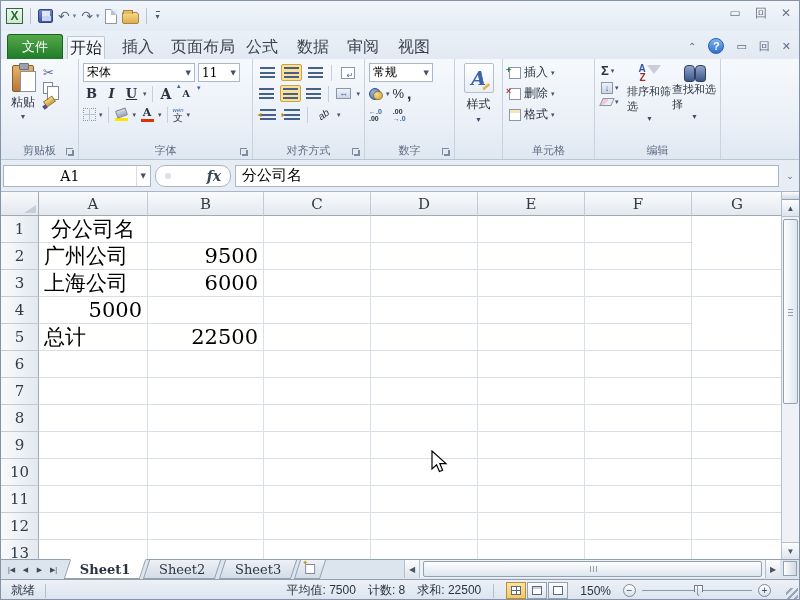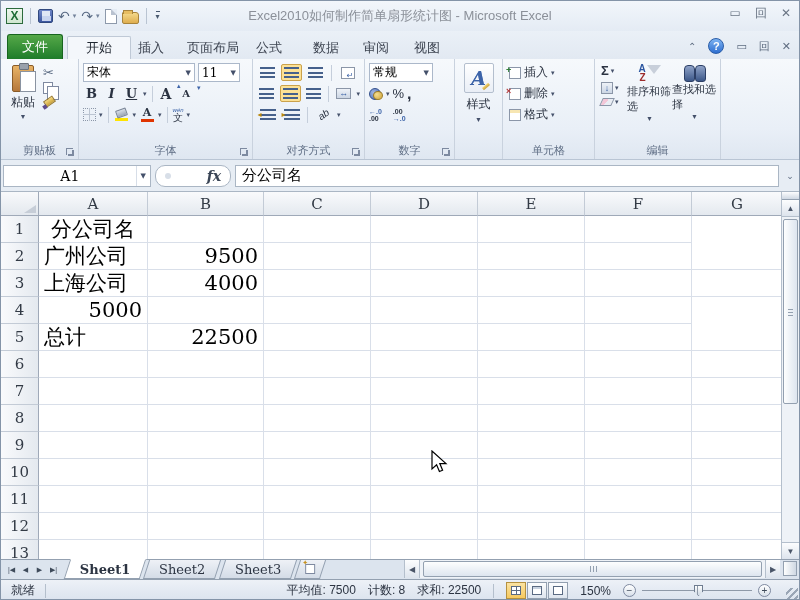--- a/index.html
+++ b/index.html
@@ -32,21 +32,21 @@
   #title-text { position:absolute; left:0; right:0; text-align:center; font-size:13px; color:#8b9099; pointer-events:none; }
   .winbtns { position:absolute; right:8px; top:6px; display:flex; gap:14px; }
   .wbtn { color:#6a7584; font-size:12px; line-height:1; font-family:"DejaVu Sans",sans-serif; }
 
   
   #tabrow { position:absolute; left:0; top:30px; width:100%; height:28px;
     background:linear-gradient(#eaf0f7,#e2e9f2); }
   #file-tab { position:absolute; left:6px; top:3px; width:56px; height:25px;
     background:linear-gradient(#55a848,#1e7c2a); border:1px solid #17651f; border-bottom:none;
     border-radius:3px 3px 0 0; color:#fff; font-size:13px; display:flex; align-items:center; justify-content:center; }
-  .rtab { position:absolute; top:5px; height:23px; padding:0 18px; font-size:13px; color:#3c4350;
+  .rtab { position:absolute; top:5px; height:23px; padding:0 2px; font-size:16px; color:#3c4350;
     display:flex; align-items:center; }
   .rtab.active { background:#f4f7fb; border:1px solid #bfc9d6; border-bottom:none;
     border-radius:2px 2px 0 0; color:#1f2630; }
   .ribbon-right { position:absolute; right:8px; top:7px; display:flex; align-items:center; gap:12px; }
   .chev { color:#5e6c80; font-size:10px; }
   .helpbtn { width:16px; height:16px; border-radius:50%; background:linear-gradient(#7db3f2,#2f6fd0);
     color:#fff; font-size:11px; font-weight:bold; display:flex; align-items:center; justify-content:center;
     border:1px solid #2a5da8; }
   .wbtn2 { color:#5e6c80; font-size:11px; }
 
@@ -285,34 +285,33 @@
       <div class="floppy"></div>
       <span class="undoredo">↶</span>
         <span class="tinycaret">▾</span>
       <span class="undoredo">↷</span>
         <span class="tinycaret">▾</span>
       <div class="newdoc"></div>
       <div class="folder"></div>
       <div class="qsep"></div>
       <span class="qat-menu">▾</span>
     </div>
-    <div id="title-text">Excel2010如何制作简单扇形统计图  -  Microsoft Excel</div>
     <div class="winbtns">
       <span class="wbtn">▭</span>
       <span class="wbtn">回</span>
       <span class="wbtn">✕</span>
     </div>
   </div>
 
   <div id="tabrow">
     <div id="file-tab">文件</div>
     <div class="rtab active" style="left:66px">开始</div>
     <div class="rtab" style="left:119px">插入</div>
     <div class="rtab" style="left:168px">页面布局</div>
-    <div class="rtab" style="left:237px">公式</div>
+    <div class="rtab" style="left:243px">公式</div>
     <div class="rtab" style="left:294px">数据</div>
     <div class="rtab" style="left:344px">审阅</div>
     <div class="rtab" style="left:395px">视图</div>
     <div class="ribbon-right">
       <span class="chev">⌃</span>
       <span class="helpbtn">?</span>
       <span class="wbtn2">▭</span>
       <span class="wbtn2">回</span>
       <span class="wbtn2">✕</span>
     </div>
@@ -560,21 +559,21 @@
           <div class="c ar">9500</div>
           <div class="c al"></div>
           <div class="c al"></div>
           <div class="c al"></div>
           <div class="c al"></div>
           <div class="c al"></div>
         </div>
         <div class="grid-row">
           <div class="row-h">3</div>
           <div class="c al">上海公司</div>
-          <div class="c ar">4000</div>
+          <div class="c ar">6000</div>
           <div class="c al"></div>
           <div class="c al"></div>
           <div class="c al"></div>
           <div class="c al"></div>
           <div class="c al"></div>
         </div>
         <div class="grid-row">
           <div class="row-h">4</div>
           <div class="c ar">5000</div>
           <div class="c al"></div>

